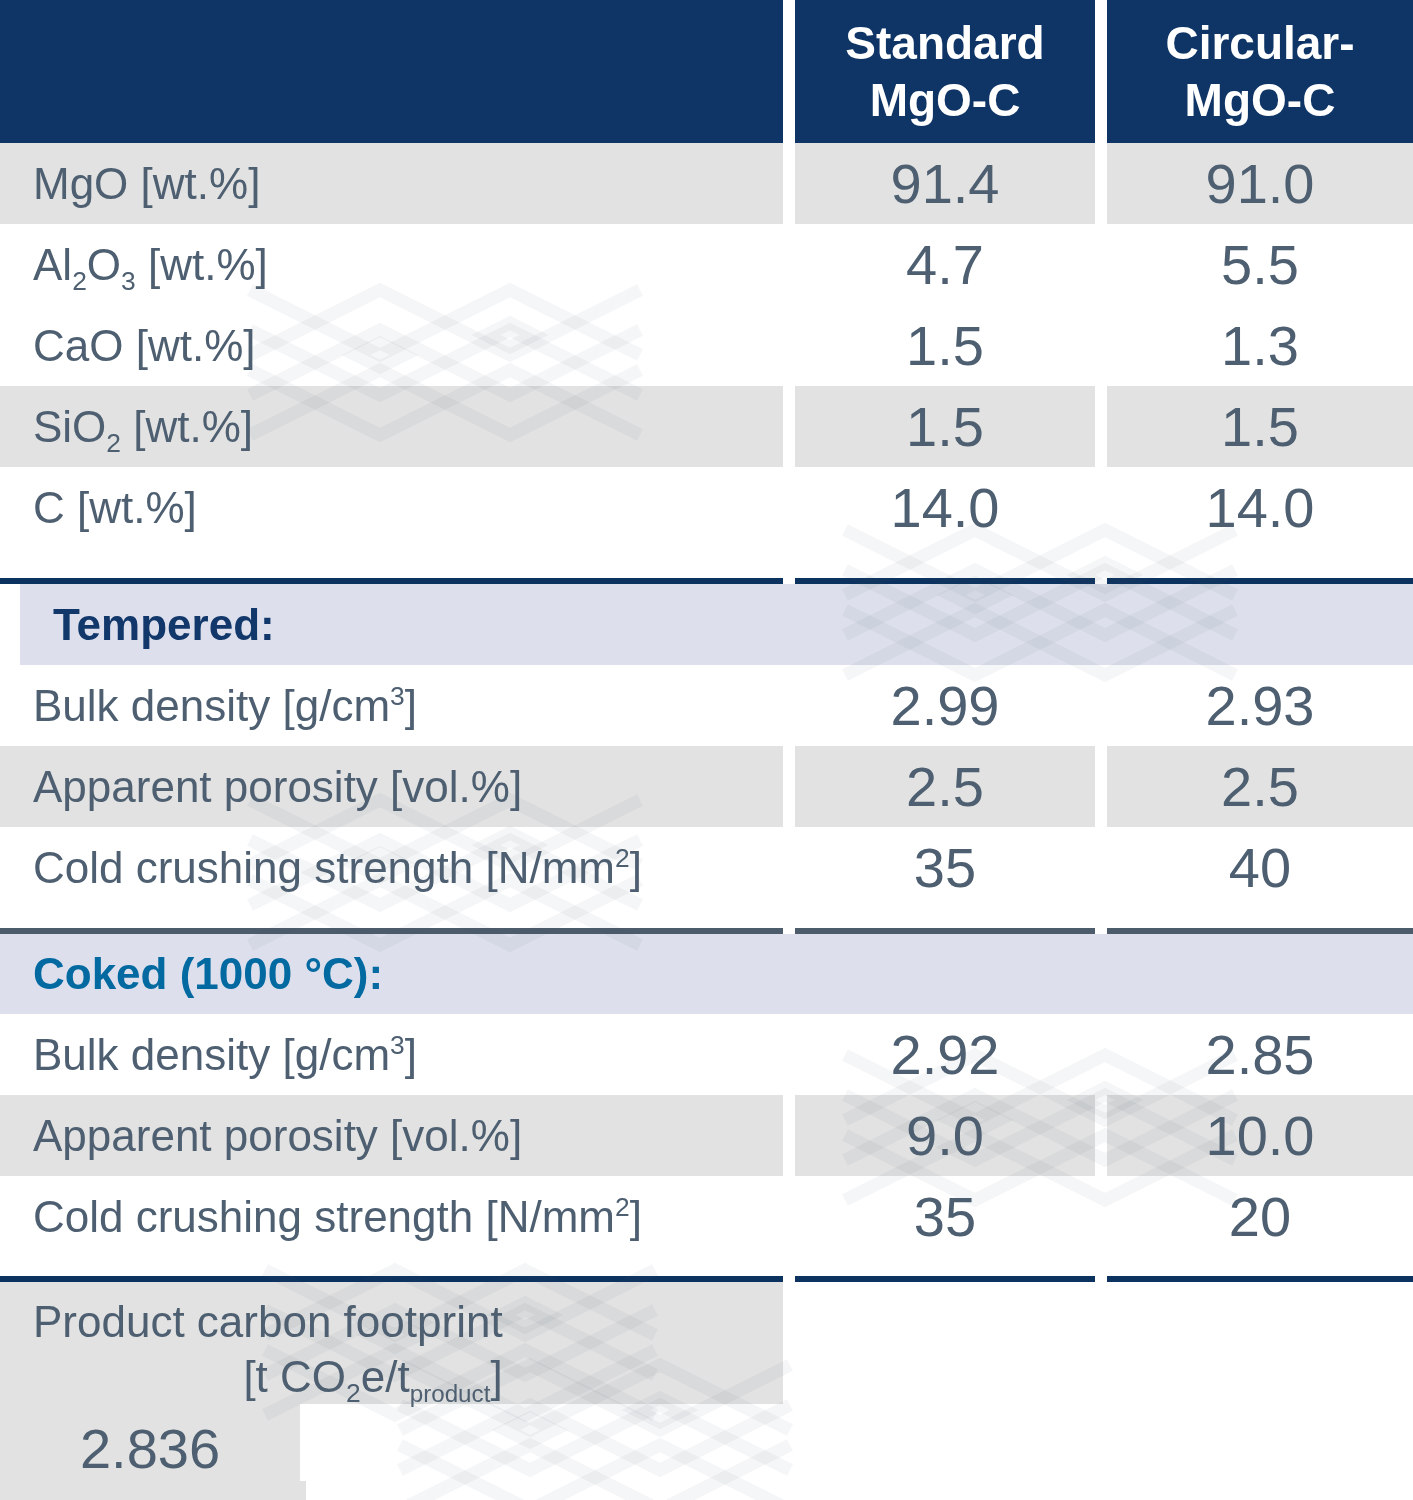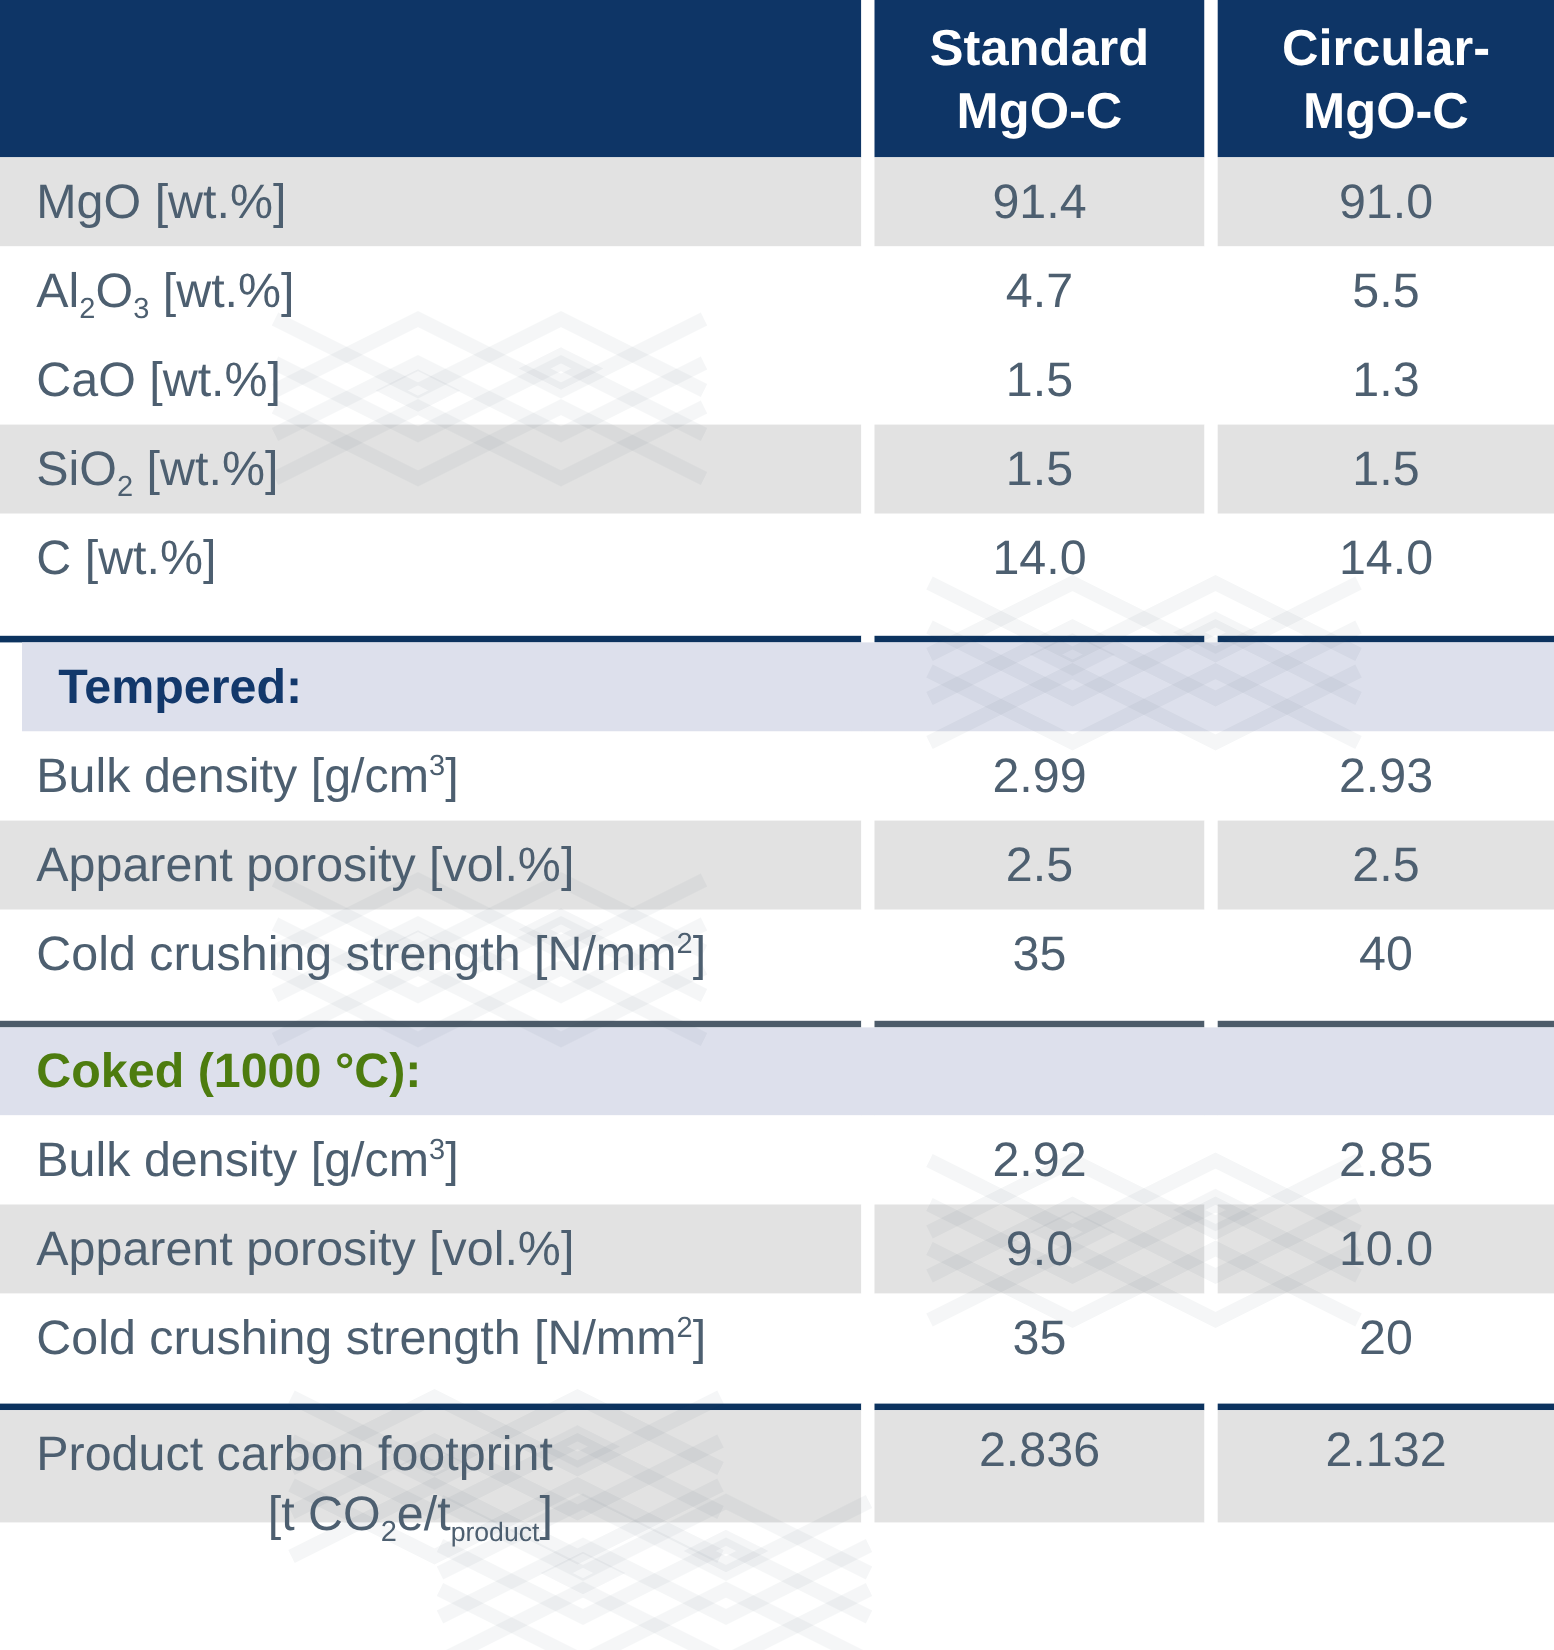--- a/index.html
+++ b/index.html
@@ -15,46 +15,46 @@
   .w-lbl{width:783px;}
   .w-gut{width:12px;background:#ffffff;}
   .w-c2{width:300px;}
   .w-c3{width:306px;text-align:center;}
   .w-full{width:1413px;}
   
   .h-header{height:143px;}
   .h-row{height:81px;}
   .h-sec1{height:81px;}
   .h-sec2{height:80px;}
-  .h-foot{height:102px;}
+  .h-foot{height:144px;flex-direction:column;}
   .sp30{height:30px;}
   .sp20{height:20px;}
   .sp19{height:19px;}
   .h-line{height:6px;}
   
   .cell{display:flex;align-items:center;}
   .lbl{padding-left:33px;box-sizing:border-box;font-size:44px;text-align:right;}
-  .val{justify-content:center;font-size:44px;}
+  .val{justify-content:center;font-size:56px;}
   .hdr{justify-content:center;text-align:center;color:#ffffff;font-weight:bold;
        font-size:46px;line-height:57px;}
   .sec-cell{display:flex;align-items:center;padding-left:33px;box-sizing:border-box;
        font-size:44px;font-weight:bold;}
   .top{align-items:flex-start;padding-top:12px;}
   .lbl.top{line-height:1.25;}
   
   .bg-navy{background:#0e3566;justify-content:center;}
   .bg-gray{background:#e2e2e2;}
   .bg-lav{background:#dde0ec;}
   .bg-white{background:#ffffff;}
   
   .seg-navy{height:6px;background:#0c335f;}
   .seg-slate{height:6px;background:#4d5c6a;}
   
   .t-navy{color:#12386b;margin-left:20px;}
-  .t-slate{color:#4d7c0f;}
+  .t-slate{color:#0369a1;}
   
   .txt{position:relative;z-index:2;white-space:pre-line;}
   sub{font-size:0.60em;line-height:0;}
   sup{font-size:0.60em;line-height:0;}
   sub.small{font-size:0.55em;}
 </style>
 </head>
 <body>
 
 <svg id="watermark" width="1413" height="1500" viewBox="0 0 1413 1500" aria-hidden="true">

